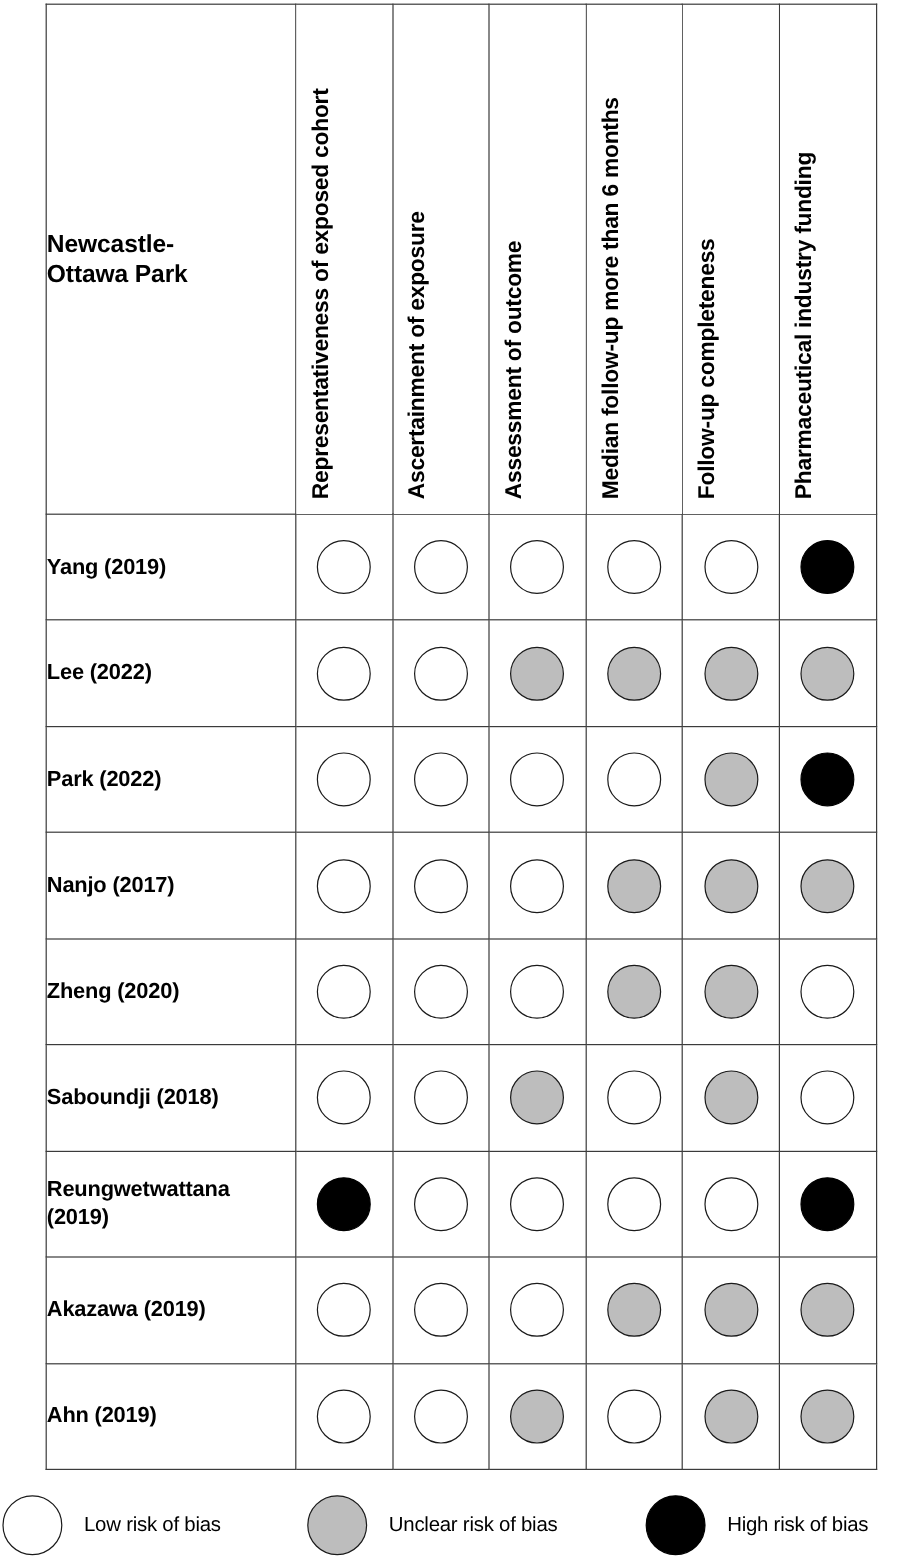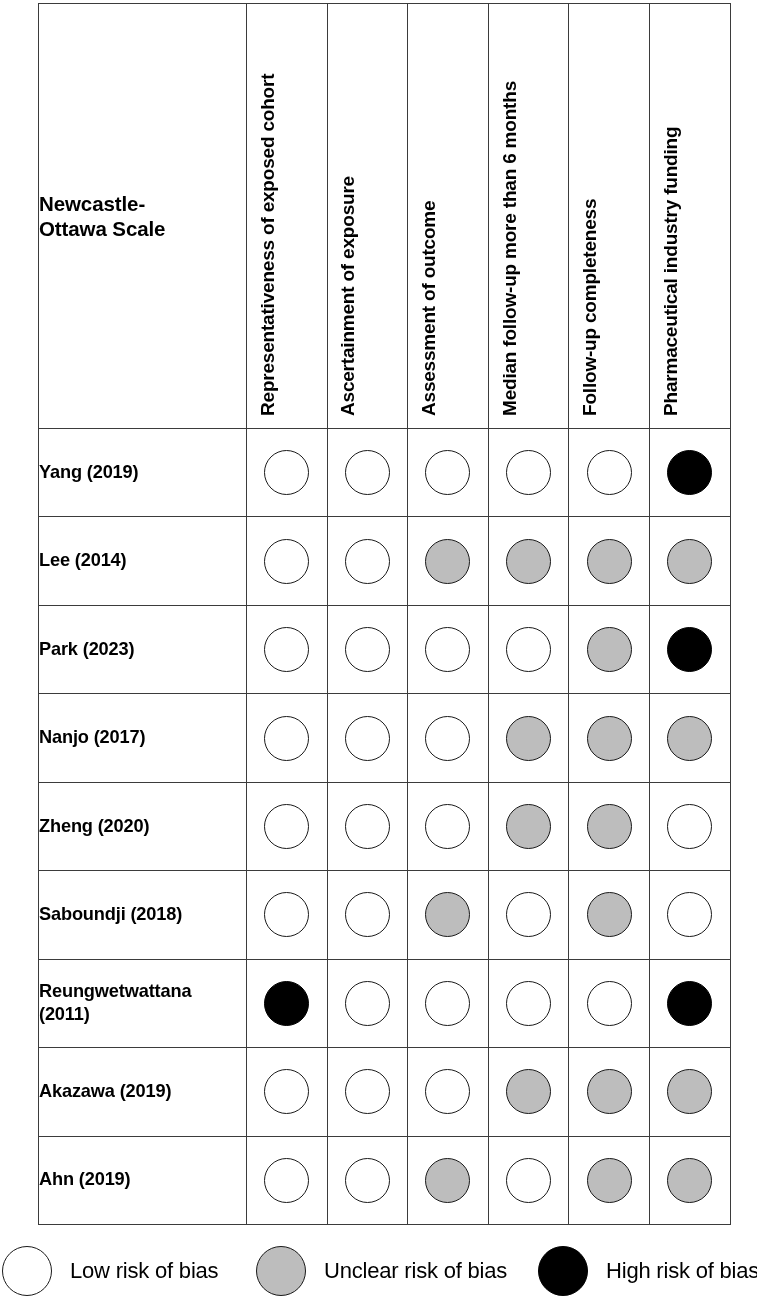--- a/index.html
+++ b/index.html
@@ -135,36 +135,36 @@
     border: 1.6px solid #1a1a1a;
     box-sizing: border-box;
     flex: 0 0 auto;
   }
   .legend-dot.low     { background: #ffffff; }
   .legend-dot.unclear { background: #bdbdbd; }
   .legend-dot.high    { background: #000000; border-color: #000000; }
 
   .legend-label {
     margin-left: 18px;
-    font-size: 22px;
+    font-size: 17px;
     font-weight: normal;
     white-space: nowrap;
     letter-spacing: -0.2px;
   }
 </style>
 </head>
 <body>
 
 <div id="page">
 
   <table id="rob-table">
     <thead>
       <tr class="hdr-row">
         <th class="corner-cell">
-          <span class="corner-inner">Newcastle-Ottawa Scale</span>
+          <span class="corner-inner">Newcastle-Ottawa Park</span>
         </th>
         <th class="col-head">
           <span class="vtext">Representativeness of exposed cohort</span>
         </th>
         <th class="col-head">
           <span class="vtext">Ascertainment of exposure</span>
         </th>
         <th class="col-head">
           <span class="vtext">Assessment of outcome</span>
         </th>
@@ -183,30 +183,30 @@
         <tr class="study-row">
           <td class="study-name">Yang (2019)</td>
           <td class="rating-cell"><span class="dot low"></span></td>
           <td class="rating-cell"><span class="dot low"></span></td>
           <td class="rating-cell"><span class="dot low"></span></td>
           <td class="rating-cell"><span class="dot low"></span></td>
           <td class="rating-cell"><span class="dot low"></span></td>
           <td class="rating-cell"><span class="dot high"></span></td>
         </tr>
         <tr class="study-row">
-          <td class="study-name">Lee (2014)</td>
-          <td class="rating-cell"><span class="dot low"></span></td>
-          <td class="rating-cell"><span class="dot low"></span></td>
-          <td class="rating-cell"><span class="dot unclear"></span></td>
-          <td class="rating-cell"><span class="dot unclear"></span></td>
-          <td class="rating-cell"><span class="dot unclear"></span></td>
-          <td class="rating-cell"><span class="dot unclear"></span></td>
-        </tr>
-        <tr class="study-row">
-          <td class="study-name">Park (2023)</td>
+          <td class="study-name">Lee (2022)</td>
+          <td class="rating-cell"><span class="dot low"></span></td>
+          <td class="rating-cell"><span class="dot low"></span></td>
+          <td class="rating-cell"><span class="dot unclear"></span></td>
+          <td class="rating-cell"><span class="dot unclear"></span></td>
+          <td class="rating-cell"><span class="dot unclear"></span></td>
+          <td class="rating-cell"><span class="dot unclear"></span></td>
+        </tr>
+        <tr class="study-row">
+          <td class="study-name">Park (2022)</td>
           <td class="rating-cell"><span class="dot low"></span></td>
           <td class="rating-cell"><span class="dot low"></span></td>
           <td class="rating-cell"><span class="dot low"></span></td>
           <td class="rating-cell"><span class="dot low"></span></td>
           <td class="rating-cell"><span class="dot unclear"></span></td>
           <td class="rating-cell"><span class="dot high"></span></td>
         </tr>
         <tr class="study-row">
           <td class="study-name">Nanjo (2017)</td>
           <td class="rating-cell"><span class="dot low"></span></td>
@@ -228,21 +228,21 @@
         <tr class="study-row">
           <td class="study-name">Saboundji (2018)</td>
           <td class="rating-cell"><span class="dot low"></span></td>
           <td class="rating-cell"><span class="dot low"></span></td>
           <td class="rating-cell"><span class="dot unclear"></span></td>
           <td class="rating-cell"><span class="dot low"></span></td>
           <td class="rating-cell"><span class="dot unclear"></span></td>
           <td class="rating-cell"><span class="dot low"></span></td>
         </tr>
         <tr class="study-row">
-          <td class="study-name">Reungwetwattana (2011)</td>
+          <td class="study-name">Reungwetwattana (2019)</td>
           <td class="rating-cell"><span class="dot high"></span></td>
           <td class="rating-cell"><span class="dot low"></span></td>
           <td class="rating-cell"><span class="dot low"></span></td>
           <td class="rating-cell"><span class="dot low"></span></td>
           <td class="rating-cell"><span class="dot low"></span></td>
           <td class="rating-cell"><span class="dot high"></span></td>
         </tr>
         <tr class="study-row">
           <td class="study-name">Akazawa (2019)</td>
           <td class="rating-cell"><span class="dot low"></span></td>

